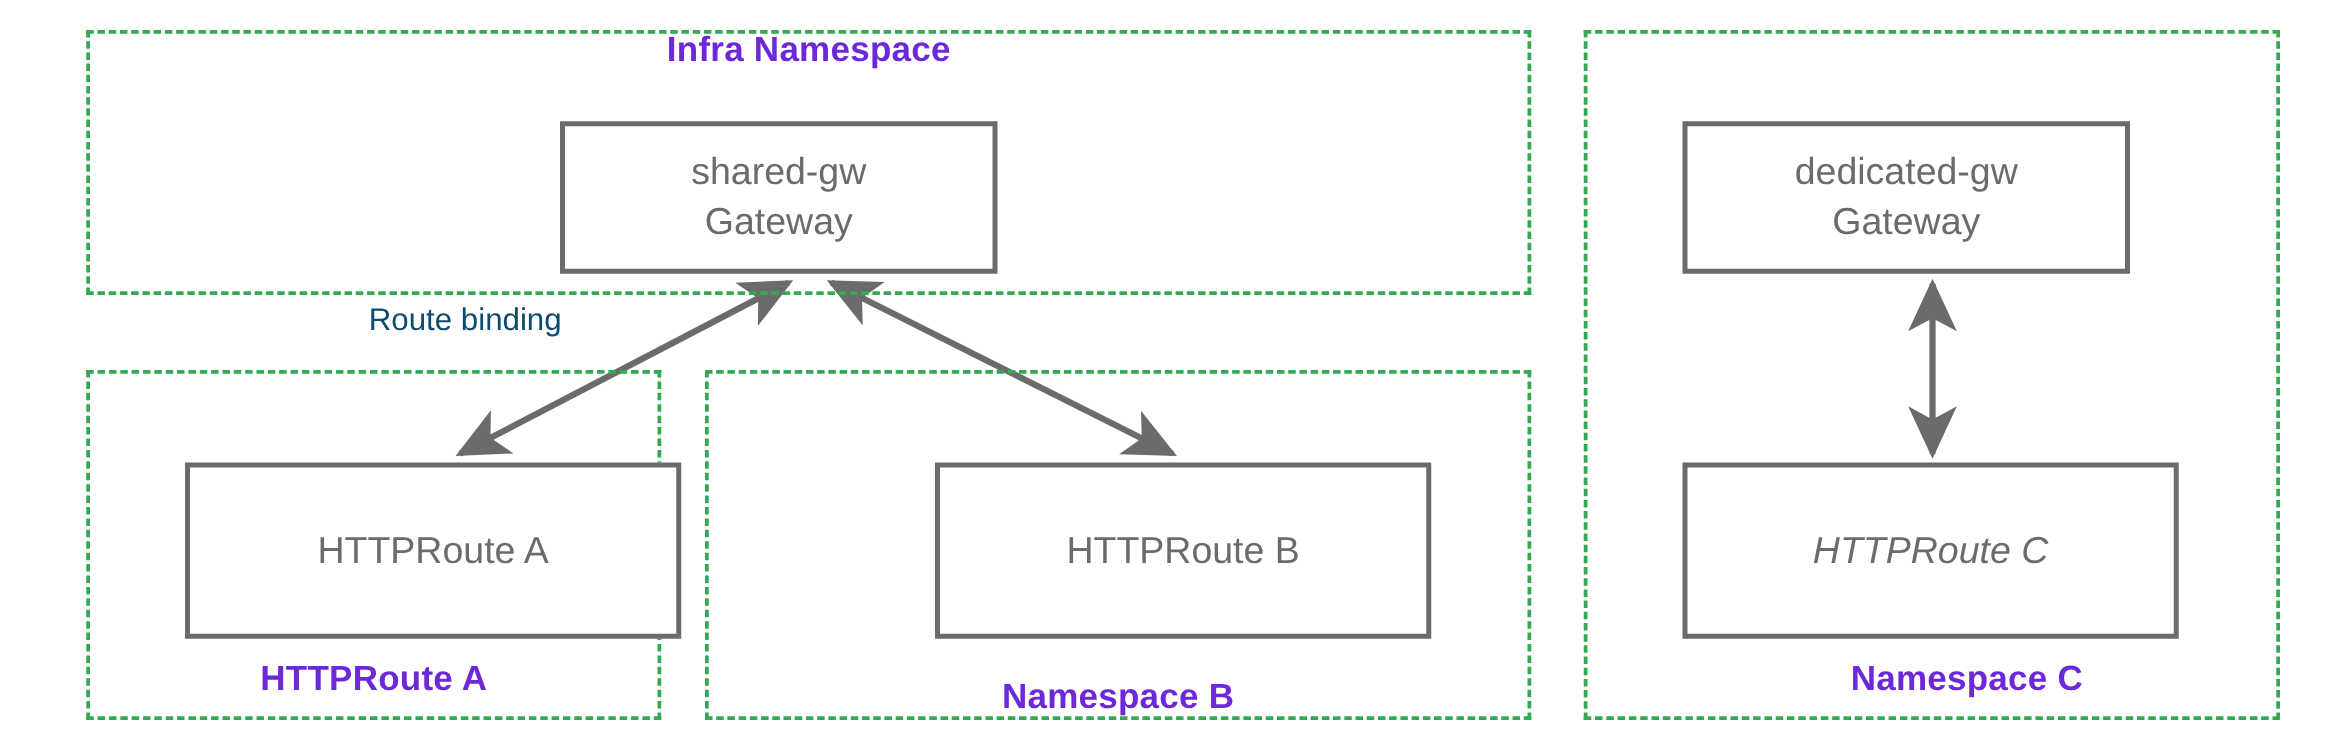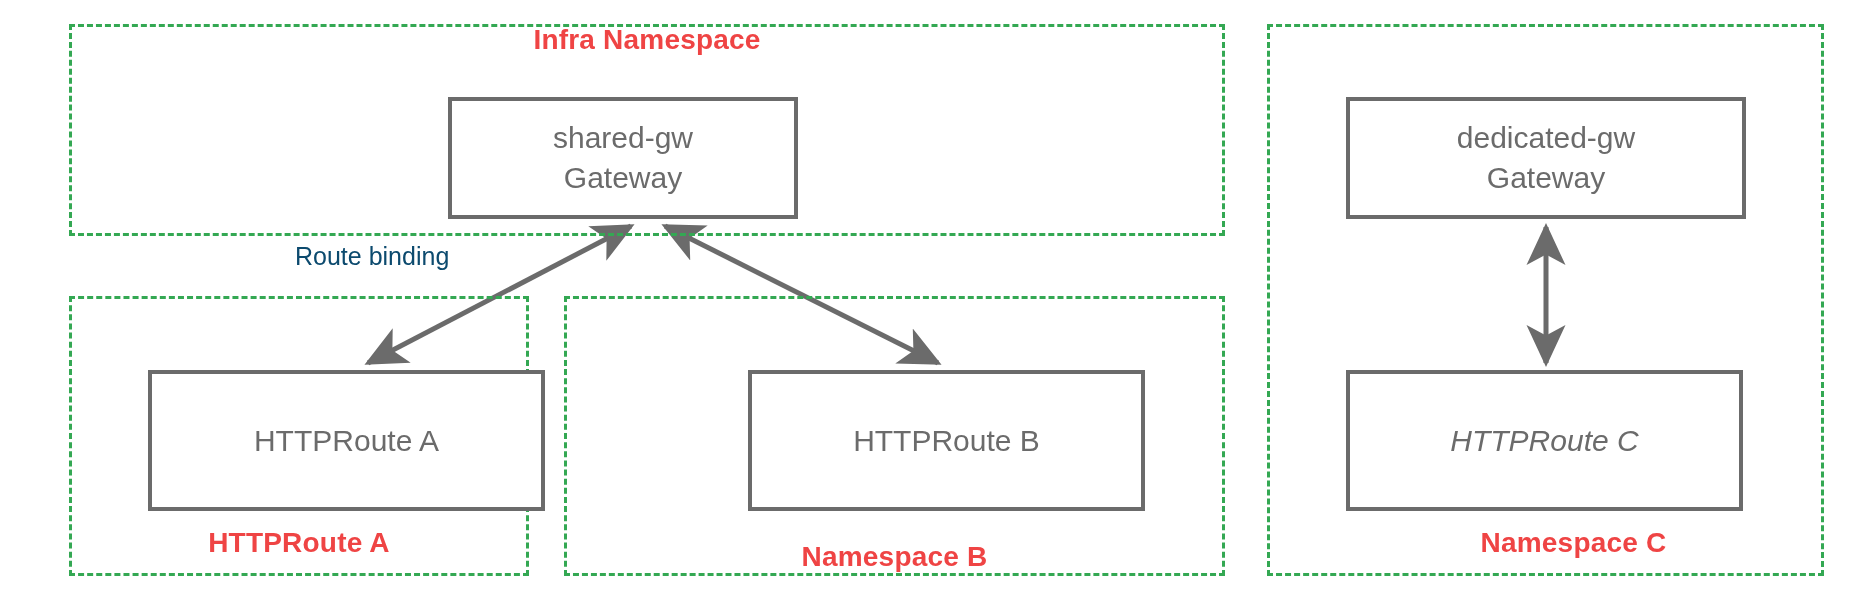--- a/index.html
+++ b/index.html
@@ -20,21 +20,21 @@
 
   
   .ns {
     position: absolute;
     border: 3px dashed #34a853;
     box-sizing: border-box;
     background: transparent;
   }
   .ns-label {
     position: absolute;
-    color: #ef4444;
+    color: #6d28d9;
     font-weight: bold;
     font-size: 28px;
     letter-spacing: 0.2px;
     white-space: nowrap;
     text-align: center;
     font-family: "Liberation Sans", sans-serif;
   }
 
   
   .node {
@@ -116,21 +116,21 @@
   <div class="ns-label" style="left:564px; top:541px; width:661px;">Namespace B</div>
 
   <div class="ns" style="left:1267px; top:24px; width:557px; height:552px;"></div>
   <div class="ns-label" style="left:1267px; top:527px; width:557px;padding-left:28px;">Namespace C</div>
 
   <div class="node" style="left:448px; top:97px; width:350px; height:122px;">
     <span class="node-text">shared-gw
 Gateway</span>
   </div>
 
-  <div class="node" style="left:1346px; top:97px; width:400px; height:122px;">
+  <div class="node" style="left:1346px; top:97px; width:358px; height:122px;">
     <span class="node-text">dedicated-gw
 Gateway</span>
   </div>
 
   <div class="node" style="left:748px; top:370px; width:397px; height:141px;">
     <span class="node-text">HTTPRoute B</span>
   </div>
 
   <div class="node" style="left:148px; top:370px; width:397px; height:141px;">
     <span class="node-text">HTTPRoute A</span>

